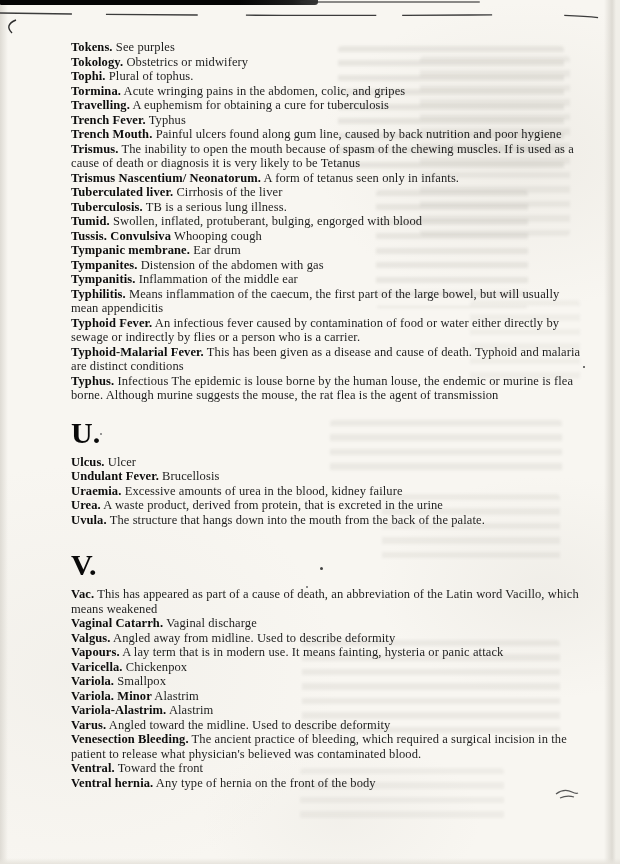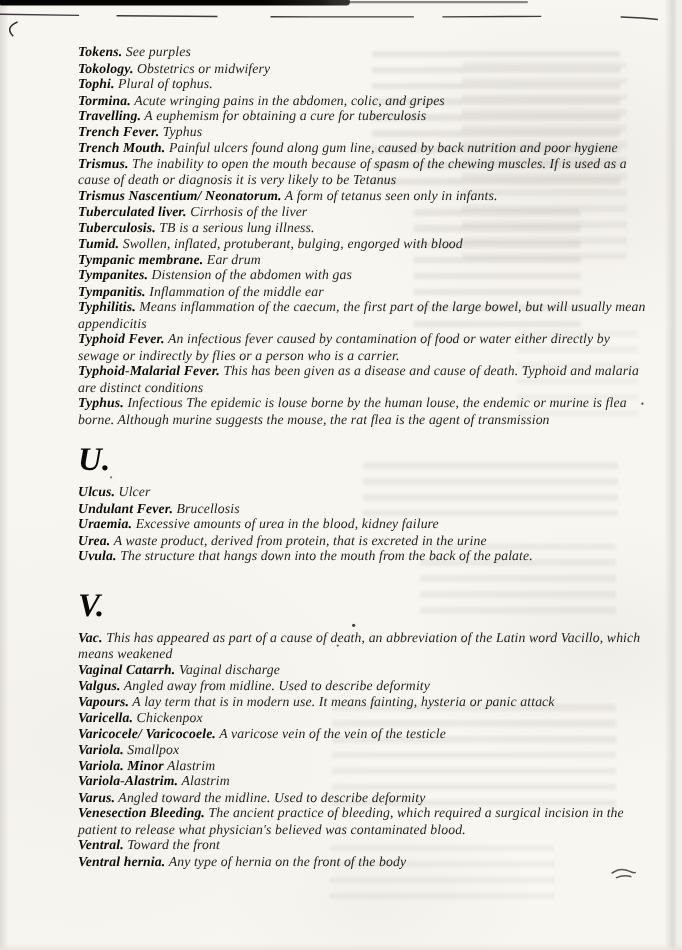--- a/index.html
+++ b/index.html
@@ -11,21 +11,21 @@
     background-image:
       radial-gradient(ellipse 300px 220px at 85% 18%, rgba(208,204,194,.22), transparent 70%),
       radial-gradient(ellipse 380px 300px at 12% 78%, rgba(214,211,203,.16), transparent 70%),
       radial-gradient(ellipse 240px 160px at 88% 68%, rgba(204,201,192,.18), transparent 70%),
       radial-gradient(ellipse 200px 120px at 55% 95%, rgba(210,207,199,.15), transparent 70%);
     font-family:"Liberation Serif","DejaVu Serif",serif;
     color:#1b1b1b;
   }
   .content{
     position:absolute;left:71px;top:40px;width:517px;z-index:3;
-    font-size:12.5px;line-height:14.5px;letter-spacing:.1px;font-style:italic;
+    font-size:12.5px;line-height:14.5px;letter-spacing:.1px;
   }
   .entry{margin:0;}
   .term{font-weight:bold;color:#0d0d0d;}
   .def{color:#1e1e1e;}
   .section-letter{
     font-size:30px;line-height:30px;font-weight:bold;color:#0a0a0a;
     margin:15px 0 7px 0;
   }
   .glossary-section:last-child .section-letter{margin-top:23px;}
 
@@ -97,20 +97,21 @@
         <p class="entry"><b class="term">Tophi.</b> <span class="def">Plural of tophus.</span></p>
         <p class="entry"><b class="term">Tormina.</b> <span class="def">Acute wringing pains in the abdomen, colic, and gripes</span></p>
         <p class="entry"><b class="term">Travelling.</b> <span class="def">A euphemism for obtaining a cure for tuberculosis</span></p>
         <p class="entry"><b class="term">Trench Fever.</b> <span class="def">Typhus</span></p>
         <p class="entry"><b class="term">Trench Mouth.</b> <span class="def">Painful ulcers found along gum line, caused by back nutrition and poor hygiene</span></p>
         <p class="entry"><b class="term">Trismus.</b> <span class="def">The inability to open the mouth because of spasm of the chewing muscles. If is used as a cause of death or diagnosis it is very likely to be Tetanus</span></p>
         <p class="entry"><b class="term">Trismus Nascentium/ Neonatorum.</b> <span class="def">A form of tetanus seen only in infants.</span></p>
         <p class="entry"><b class="term">Tuberculated liver.</b> <span class="def">Cirrhosis of the liver</span></p>
         <p class="entry"><b class="term">Tuberculosis.</b> <span class="def">TB is a serious lung illness.</span></p>
         <p class="entry"><b class="term">Tumid.</b> <span class="def">Swollen, inflated, protuberant, bulging, engorged with blood</span></p>
+        <p class="entry"><b class="term">Tussis. Convulsiva</b> <span class="def">Whooping cough</span></p>
         <p class="entry"><b class="term">Tympanic membrane.</b> <span class="def">Ear drum</span></p>
         <p class="entry"><b class="term">Tympanites.</b> <span class="def">Distension of the abdomen with gas</span></p>
         <p class="entry"><b class="term">Tympanitis.</b> <span class="def">Inflammation of the middle ear</span></p>
         <p class="entry"><b class="term">Typhilitis.</b> <span class="def">Means inflammation of the caecum, the first part of the large bowel, but will usually mean appendicitis</span></p>
         <p class="entry"><b class="term">Typhoid Fever.</b> <span class="def">An infectious fever caused by contamination of food or water either directly by sewage or indirectly by flies or a person who is a carrier.</span></p>
         <p class="entry"><b class="term">Typhoid-Malarial Fever.</b> <span class="def">This has been given as a disease and cause of death. Typhoid and malaria are distinct conditions</span></p>
         <p class="entry"><b class="term">Typhus.</b> <span class="def">Infectious The epidemic is louse borne by the human louse, the endemic or murine is flea borne. Although murine suggests the mouse, the rat flea is the agent of transmission</span></p>
       </section>
       <section class="glossary-section">
         <h2 class="section-letter">U.</h2>
@@ -120,21 +121,20 @@
         <p class="entry"><b class="term">Urea.</b> <span class="def">A waste product, derived from protein, that is excreted in the urine</span></p>
         <p class="entry"><b class="term">Uvula.</b> <span class="def">The structure that hangs down into the mouth from the back of the palate.</span></p>
       </section>
       <section class="glossary-section">
         <h2 class="section-letter">V.</h2>
         <p class="entry"><b class="term">Vac.</b> <span class="def">This has appeared as part of a cause of death, an abbreviation of the Latin word Vacillo, which means weakened</span></p>
         <p class="entry"><b class="term">Vaginal Catarrh.</b> <span class="def">Vaginal discharge</span></p>
         <p class="entry"><b class="term">Valgus.</b> <span class="def">Angled away from midline. Used to describe deformity</span></p>
         <p class="entry"><b class="term">Vapours.</b> <span class="def">A lay term that is in modern use. It means fainting, hysteria or panic attack</span></p>
         <p class="entry"><b class="term">Varicella.</b> <span class="def">Chickenpox</span></p>
-        <p class="entry"><b class="term">Varicocele/ Varicocoele.</b> <span class="def">A varicose vein of the vein of the testicle</span></p>
         <p class="entry"><b class="term">Variola.</b> <span class="def">Smallpox</span></p>
         <p class="entry"><b class="term">Variola. Minor</b> <span class="def">Alastrim</span></p>
         <p class="entry"><b class="term">Variola-Alastrim.</b> <span class="def">Alastrim</span></p>
         <p class="entry"><b class="term">Varus.</b> <span class="def">Angled toward the midline. Used to describe deformity</span></p>
         <p class="entry"><b class="term">Venesection Bleeding.</b> <span class="def">The ancient practice of bleeding, which required a surgical incision in the patient to release what physician's believed was contaminated blood.</span></p>
         <p class="entry"><b class="term">Ventral.</b> <span class="def">Toward the front</span></p>
         <p class="entry"><b class="term">Ventral hernia.</b> <span class="def">Any type of hernia on the front of the body</span></p>
       </section>
     </main>
 </div>

